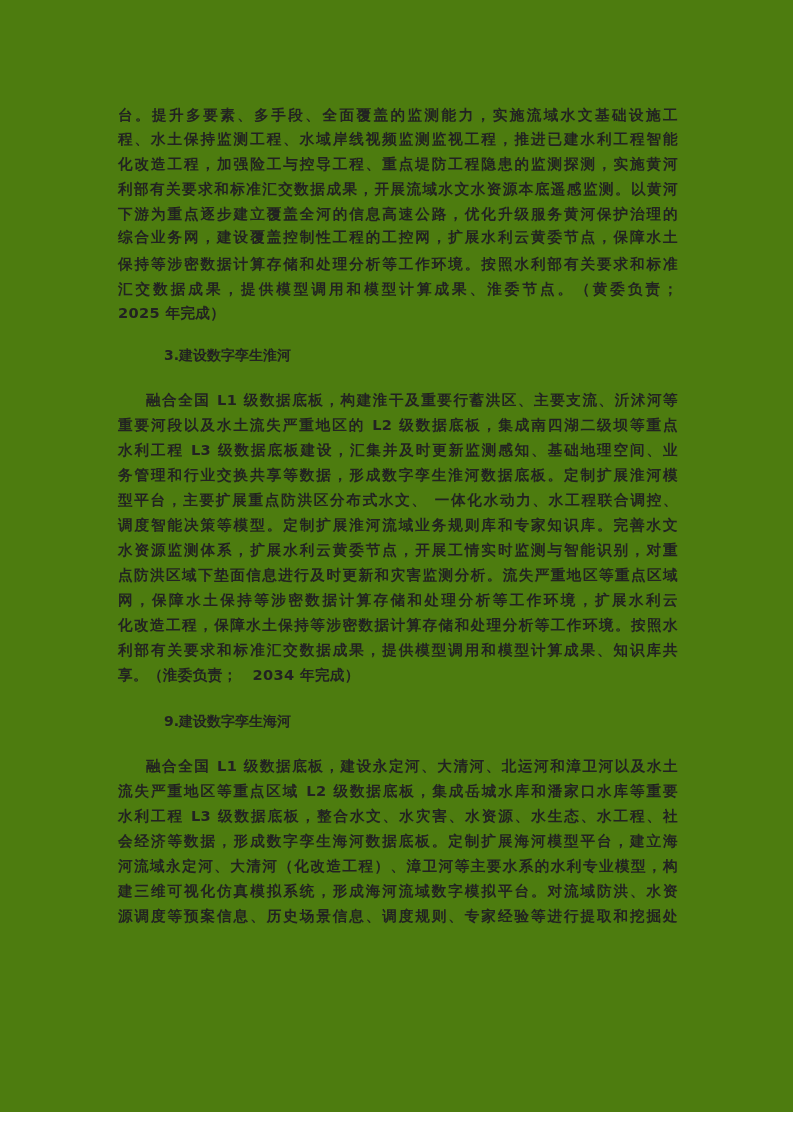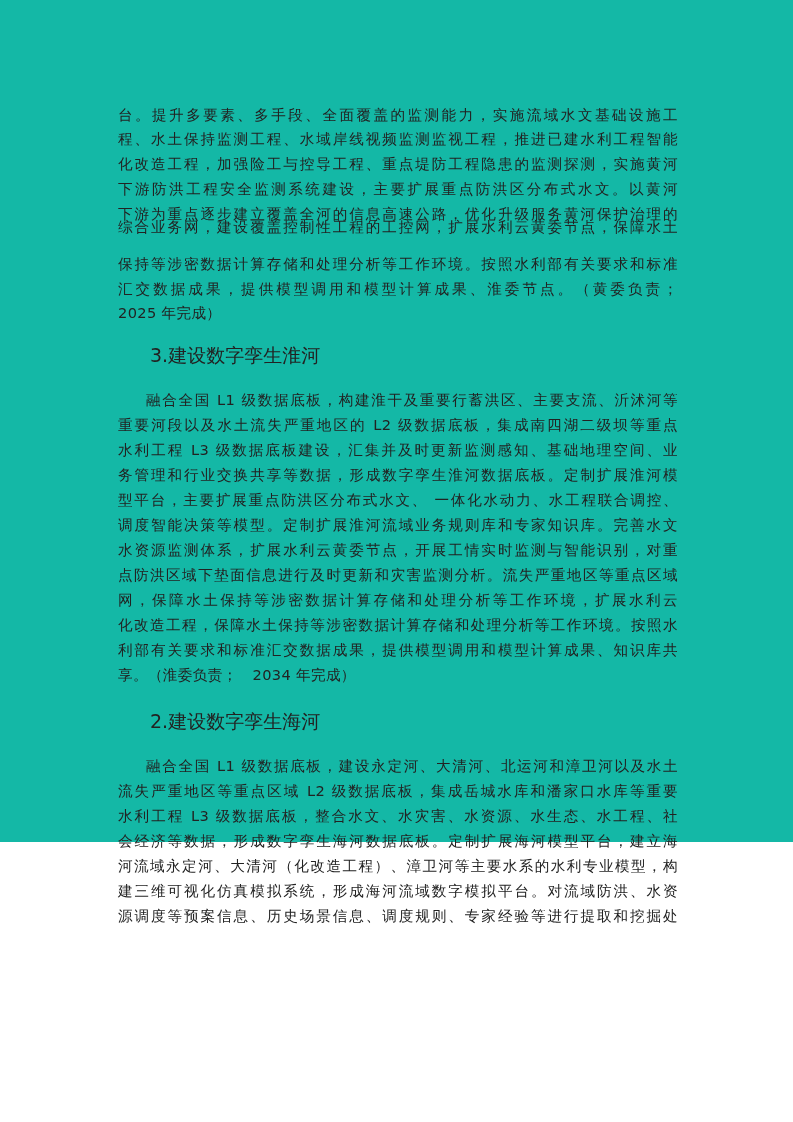--- a/index.html
+++ b/index.html
@@ -1,36 +1,36 @@
 <!DOCTYPE html>
 <html><head>
 <meta charset="utf-8">
 <style>
   html, body { margin:0; padding:0; background:#ffffff; }
   body { width:793px; height:1122px; position:relative; overflow:hidden;
          font-family:"DejaVu Sans", "Liberation Sans", sans-serif; color:#222222; }
-  .page { position:absolute; left:0; top:0; width:793px; height:842px; background:#14b8a6; }
+  .page { position:absolute; left:0; top:0; width:793px; height:1112px; background:#4d7c0f;font-weight:bold; }
   .line { position:absolute; left:118px; width:560px; font-size:14.6px; line-height:20px;
           white-space:nowrap; letter-spacing:0.35px; }
   .justify { text-align:justify; text-align-last:justify; }
   .indent { left:146px; width:532px; }
-  .heading { position:absolute; left:150px; font-size:19px; line-height:20px; white-space:nowrap; }
+  .heading { position:absolute; left:164px; font-size:14px; line-height:20px; white-space:nowrap; }
 </style>
 </head>
 <body>
 
 <div class="page">
 
   <div>
     <div class="line justify" style="top:105px">台。提升多要素、多手段、全面覆盖的监测能力，实施流域水文基础设施工</div>
     <div class="line justify" style="top:129px">程、水土保持监测工程、水域岸线视频监测监视工程，推进已建水利工程智能</div>
     <div class="line justify" style="top:154px">化改造工程，加强险工与控导工程、重点堤防工程隐患的监测探测，实施黄河</div>
-    <div class="line justify" style="top:179px">下游防洪工程安全监测系统建设，主要扩展重点防洪区分布式水文。以黄河</div>
+    <div class="line justify" style="top:179px">利部有关要求和标准汇交数据成果，开展流域水文水资源本底遥感监测。以黄河</div>
     <div class="line justify" style="top:204px">下游为重点逐步建立覆盖全河的信息高速公路，优化升级服务黄河保护治理的</div>
-    <div class="line justify" style="top:217px">综合业务网，建设覆盖控制性工程的工控网，扩展水利云黄委节点，保障水土</div>
+    <div class="line justify" style="top:227px">综合业务网，建设覆盖控制性工程的工控网，扩展水利云黄委节点，保障水土</div>
     <div class="line justify" style="top:254px">保持等涉密数据计算存储和处理分析等工作环境。按照水利部有关要求和标准</div>
     <div class="line justify" style="top:279px">汇交数据成果，提供模型调用和模型计算成果、淮委节点。（黄委负责；</div>
     <div class="line" style="top:303px">2025 年完成）</div>
   </div>
 
   <div class="heading" style="top:345px">3.建设数字孪生淮河</div>
 
   <div>
     <div class="line indent justify" style="top:390px">融合全国 L1 级数据底板，构建淮干及重要行蓄洪区、主要支流、沂沭河等</div>
     <div class="line justify" style="top:415px">重要河段以及水土流失严重地区的 L2 级数据底板，集成南四湖二级坝等重点</div>
@@ -39,21 +39,21 @@
     <div class="line justify" style="top:490px">型平台，主要扩展重点防洪区分布式水文、 一体化水动力、水工程联合调控、</div>
     <div class="line justify" style="top:515px">调度智能决策等模型。定制扩展淮河流域业务规则库和专家知识库。完善水文</div>
     <div class="line justify" style="top:540px">水资源监测体系，扩展水利云黄委节点，开展工情实时监测与智能识别，对重</div>
     <div class="line justify" style="top:565px">点防洪区域下垫面信息进行及时更新和灾害监测分析。流失严重地区等重点区域</div>
     <div class="line justify" style="top:590px">网，保障水土保持等涉密数据计算存储和处理分析等工作环境，扩展水利云</div>
     <div class="line justify" style="top:615px">化改造工程，保障水土保持等涉密数据计算存储和处理分析等工作环境。按照水</div>
     <div class="line justify" style="top:640px">利部有关要求和标准汇交数据成果，提供模型调用和模型计算成果、知识库共</div>
     <div class="line" style="top:665px">享。（淮委负责；　2034 年完成）</div>
   </div>
 
-  <div class="heading" style="top:711px">2.建设数字孪生海河</div>
+  <div class="heading" style="top:711px">9.建设数字孪生海河</div>
 
   <div>
     <div class="line indent justify" style="top:756px">融合全国 L1 级数据底板，建设永定河、大清河、北运河和漳卫河以及水土</div>
     <div class="line justify" style="top:781px">流失严重地区等重点区域 L2 级数据底板，集成岳城水库和潘家口水库等重要</div>
     <div class="line justify" style="top:806px">水利工程 L3 级数据底板，整合水文、水灾害、水资源、水生态、水工程、社</div>
     <div class="line justify" style="top:831px">会经济等数据，形成数字孪生海河数据底板。定制扩展海河模型平台，建立海</div>
     <div class="line justify" style="top:856px">河流域永定河、大清河（化改造工程）、漳卫河等主要水系的水利专业模型，构</div>
     <div class="line justify" style="top:881px">建三维可视化仿真模拟系统，形成海河流域数字模拟平台。对流域防洪、水资</div>
     <div class="line justify" style="top:906px">源调度等预案信息、历史场景信息、调度规则、专家经验等进行提取和挖掘处</div>
   </div>

